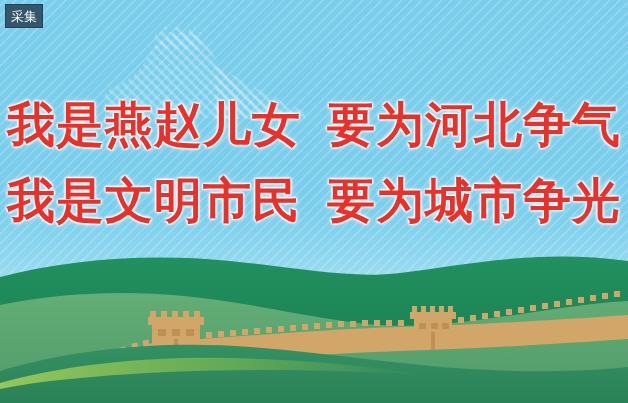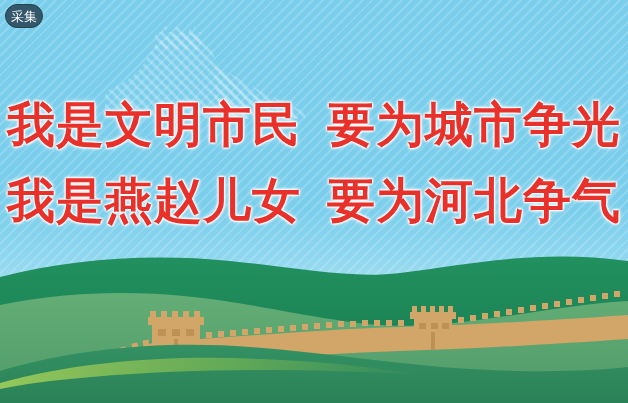--- a/index.html
+++ b/index.html
@@ -109,21 +109,21 @@
   }
 
   
   .capture-button {
     position: absolute;
     left: 5px;
     top: 4px;
     width: 38px;
     height: 24px;
     border: 1px solid #25424F;
-    border-radius: 12px;
+    border-radius: 0;
     background: #33566A;
     color: #FFFFFF;
     font-family: "DejaVu Sans", "Liberation Sans", sans-serif;
     font-size: 13px;
     font-weight: 400;
     line-height: 24px;
     text-align: center;
     box-sizing: border-box;
     cursor: pointer;
     z-index: 20;
@@ -149,22 +149,22 @@
         <path d="M10,100 L10,74 L26,66 L38,58 L46,50 L52,40 L58,30 L66,22 L78,16 L92,14 L104,18 L112,26
                  L118,36 L124,48 L132,58 L142,66 L152,72 L160,78 L168,84 L178,90 L192,96 L206,100 Z"></path>
         <path d="M60,30 L60,14 L66,14 L66,9 L72,9 L72,14 L80,14 L80,9 L86,9 L86,14 L94,14 L94,9
                  L100,9 L100,14 L106,14 L106,32 Z"></path>
         <path d="M120,48 L136,56 L150,64 L164,72 L180,80 L196,88 L210,94 L210,101 L120,101 Z"></path>
       </g>
     </svg>
   </div>
 
   <div class="slogan-block">
+    <span class="slogan-line"><span>我是燕赵儿女</span><span class="slogan-gap"></span><span>要为河北争气</span></span>
     <span class="slogan-line"><span>我是文明市民</span><span class="slogan-gap"></span><span>要为城市争光</span></span>
-    <span class="slogan-line"><span>我是燕赵儿女</span><span class="slogan-gap"></span><span>要为河北争气</span></span>
   </div>
 
   <div class="hills">
     <svg viewBox="0 0 628 160" width="628" height="160" aria-hidden="true">
       <defs>
         <linearGradient id="gDark" x1="0" y1="0" x2="0" y2="1">
           <stop offset="0%" stop-color="#22905F"></stop>
           <stop offset="100%" stop-color="#17794D"></stop>
         </linearGradient>
         <linearGradient id="gMid" x1="0" y1="0" x2="0" y2="1">

